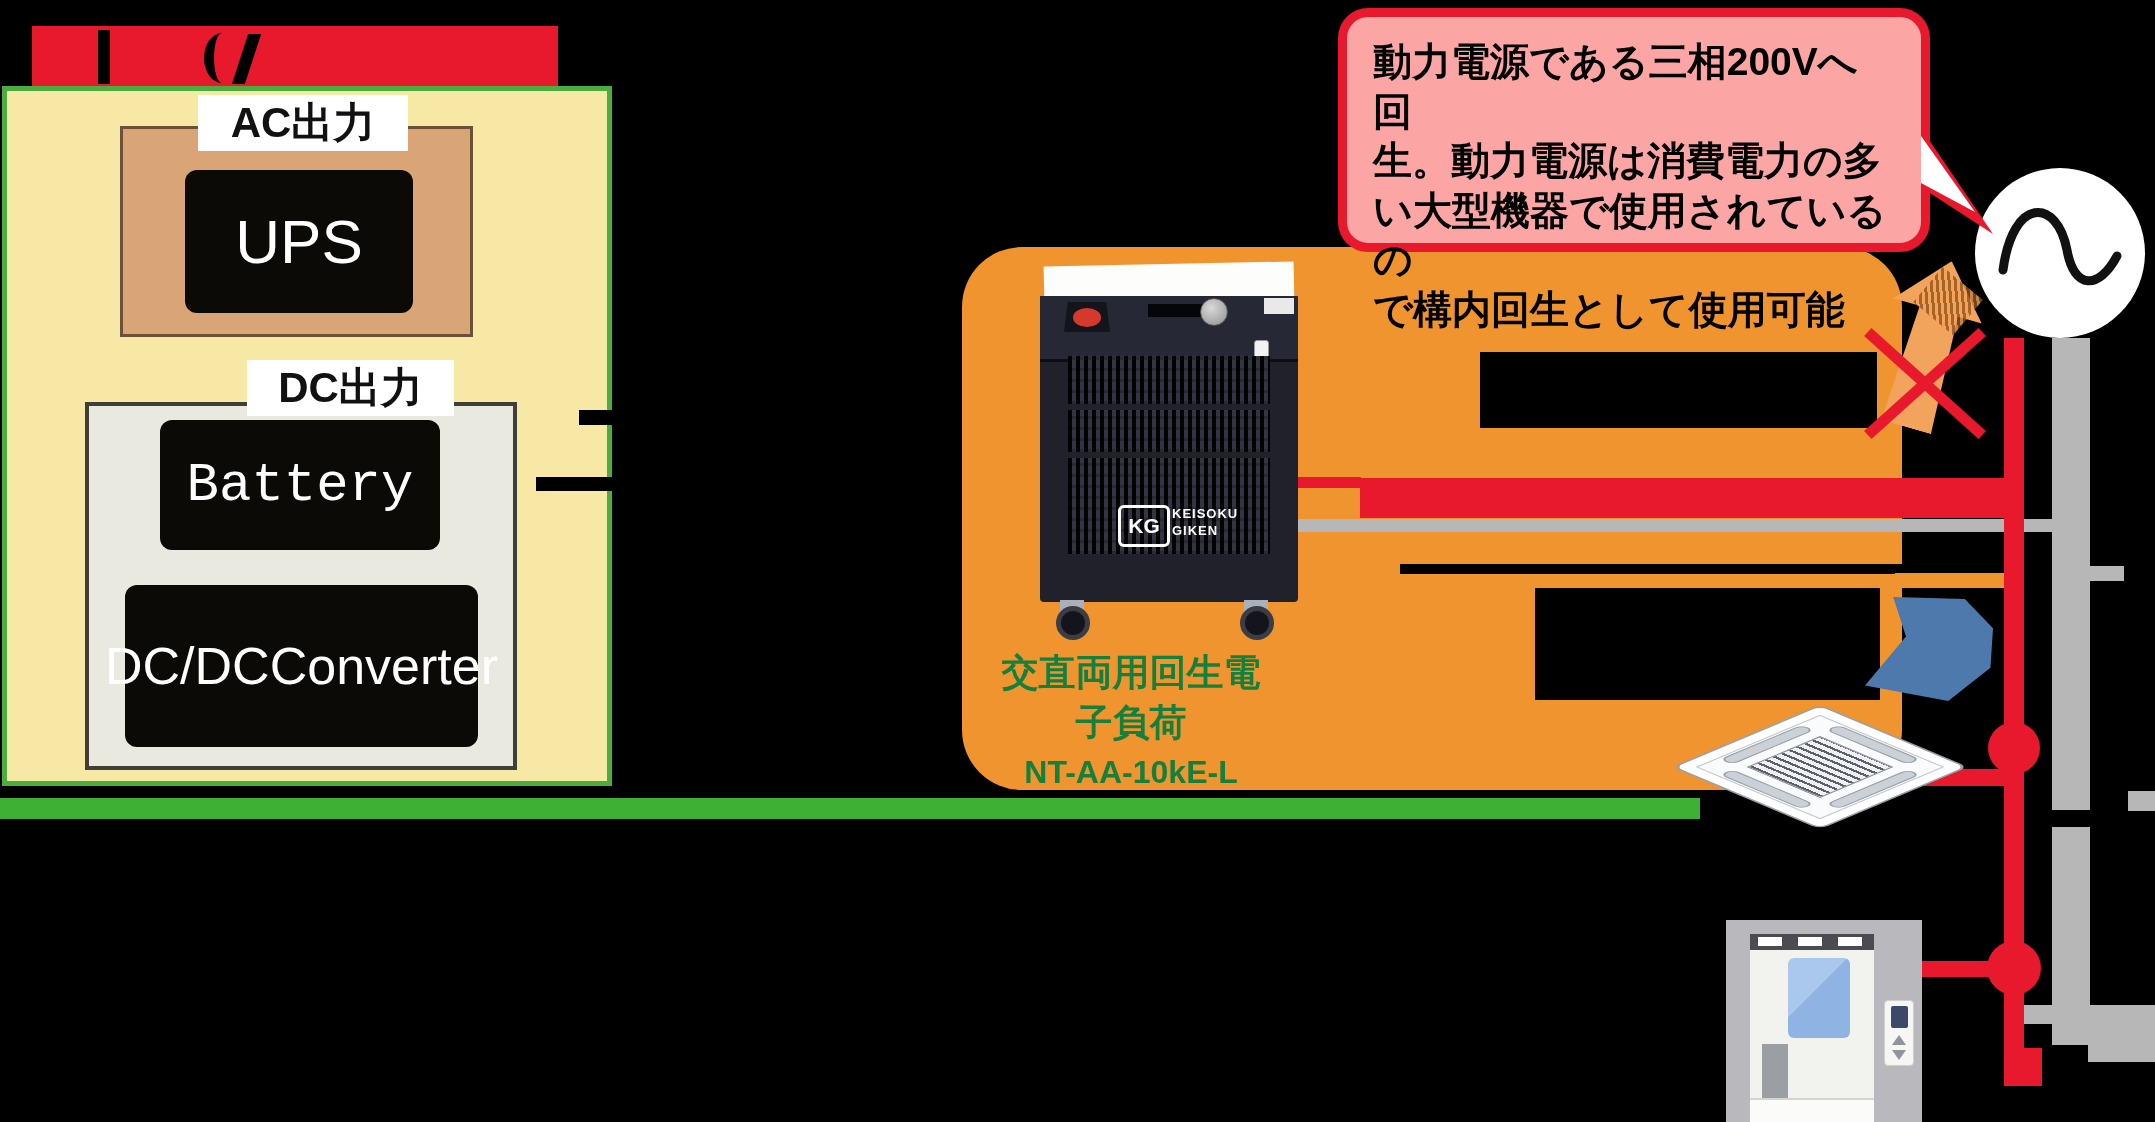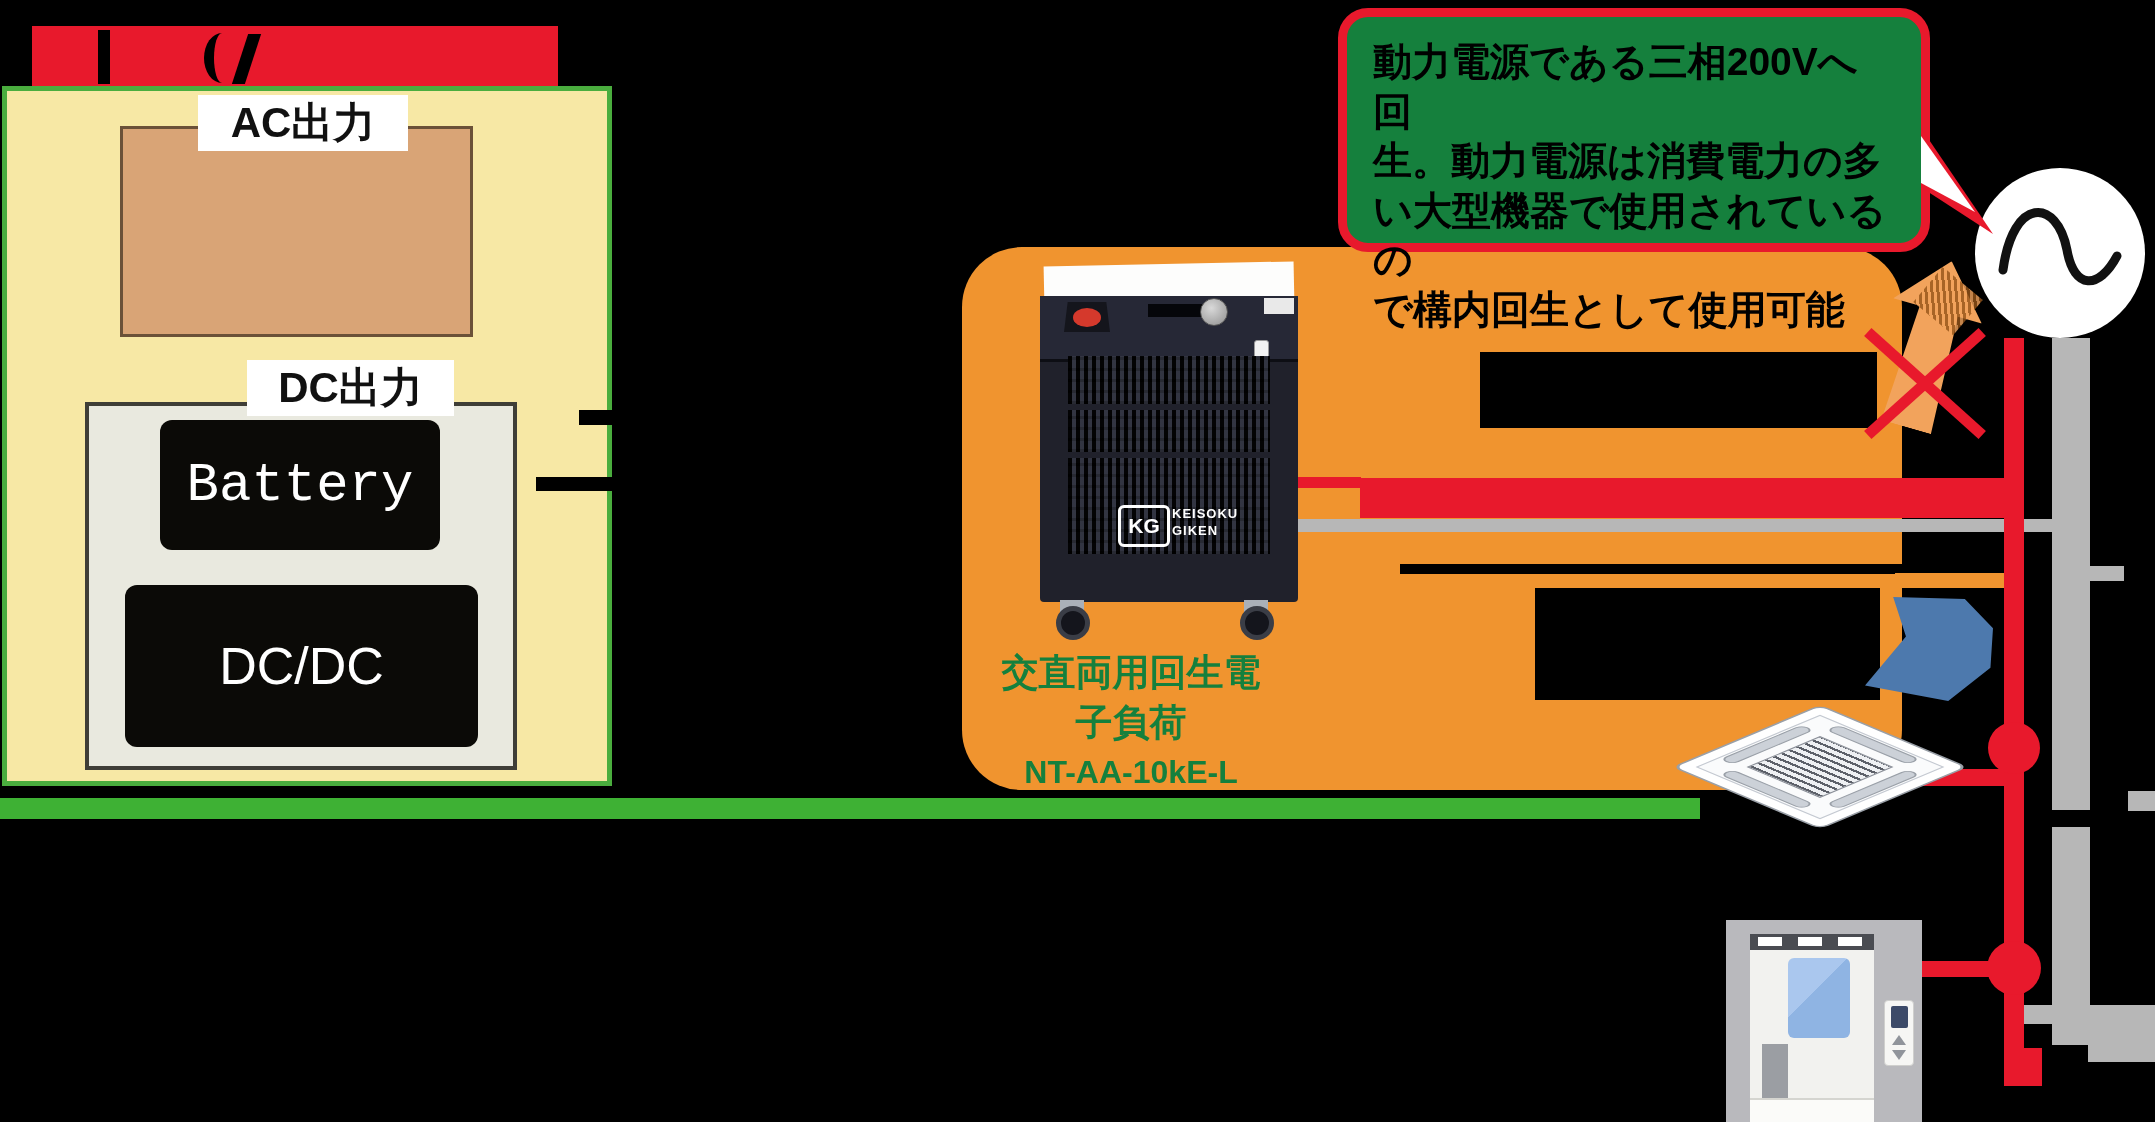--- a/index.html
+++ b/index.html
@@ -67,21 +67,21 @@
     background:repeating-linear-gradient(45deg,rgba(150,85,25,.95) 0 3px,rgba(242,163,92,.95) 3px 6px);}
   .red-x{left:1853px;top:316px;width:144px;height:134px;}
   .red-x .arm{position:absolute;left:-5px;top:62px;width:154px;height:11px;background:#e8192c;}
   .red-x .arm.a{transform:rotate(42deg);}
   .red-x .arm.b{transform:rotate(-42deg);}
 
   
   .ac-circle{left:1975px;top:168px;width:170px;height:170px;background:#fff;border-radius:50%;}
 
   
-  .bubble{left:1338px;top:8px;width:592px;height:244px;background:#15803d;border:9px solid #e8192c;border-radius:30px;box-sizing:border-box;}
+  .bubble{left:1338px;top:8px;width:592px;height:244px;background:#fca5a5;border:9px solid #e8192c;border-radius:30px;box-sizing:border-box;}
   .bubble-text{padding:20px 26px;font-size:39px;line-height:1.27;font-weight:600;color:#000;white-space:pre-line;
     font-family:"Liberation Sans",sans-serif;}
   .tail-red{left:1921px;top:128px;width:72px;height:106px;background:#e8192c;clip-path:polygon(0 0,100% 100%,0 56%);}
   .tail-white{left:1921px;top:136px;width:54px;height:76px;background:#fff;clip-path:polygon(0 0,100% 100%,0 62%);}
 
   
   .device{left:1040px;top:262px;width:258px;height:380px;}
   .dev-top{left:4px;top:2px;width:250px;height:42px;background:#fdfdfc;transform:rotate(-1.2deg);}
   .dev-body{left:0;top:34px;width:258px;height:306px;background:#20212b;border-radius:4px;}
   .dev-strip{left:0;top:34px;width:258px;height:66px;background:#262836;border-bottom:3px solid #0d0e14;box-sizing:border-box;}
@@ -144,25 +144,27 @@
 
   <div class="abs banner"></div>
   <div class="abs banner-notch1"></div>
   <div class="abs banner-paren"></div>
   <div class="abs banner-slash"></div>
 
   <div class="abs yellow-box"></div>
   <div class="abs green-bar"></div>
   <div class="abs tan-box"></div>
   <div class="abs white-label ac-label center">AC出力</div>
+  <div class="abs black-box ups-box center">UPS</div>
   <div class="abs gray-box"></div>
   <div class="abs white-label dc-label center">DC出力</div>
   <div class="abs black-box battery-box center">Battery</div>
   <div class="abs black-box dcdc-box center">
     <div>DC/DC</div>
+    <div>Converter</div>
   </div>
 
   <div class="abs stub-line1"></div>
   <div class="abs stub-line2"></div>
 
   <div class="abs orange-box"></div>
   <div class="abs blob blob-a"></div>
   <div class="abs blob black-line567"></div>
   <div class="abs orange-ext"></div>
   <div class="abs blob blob-b"></div>

